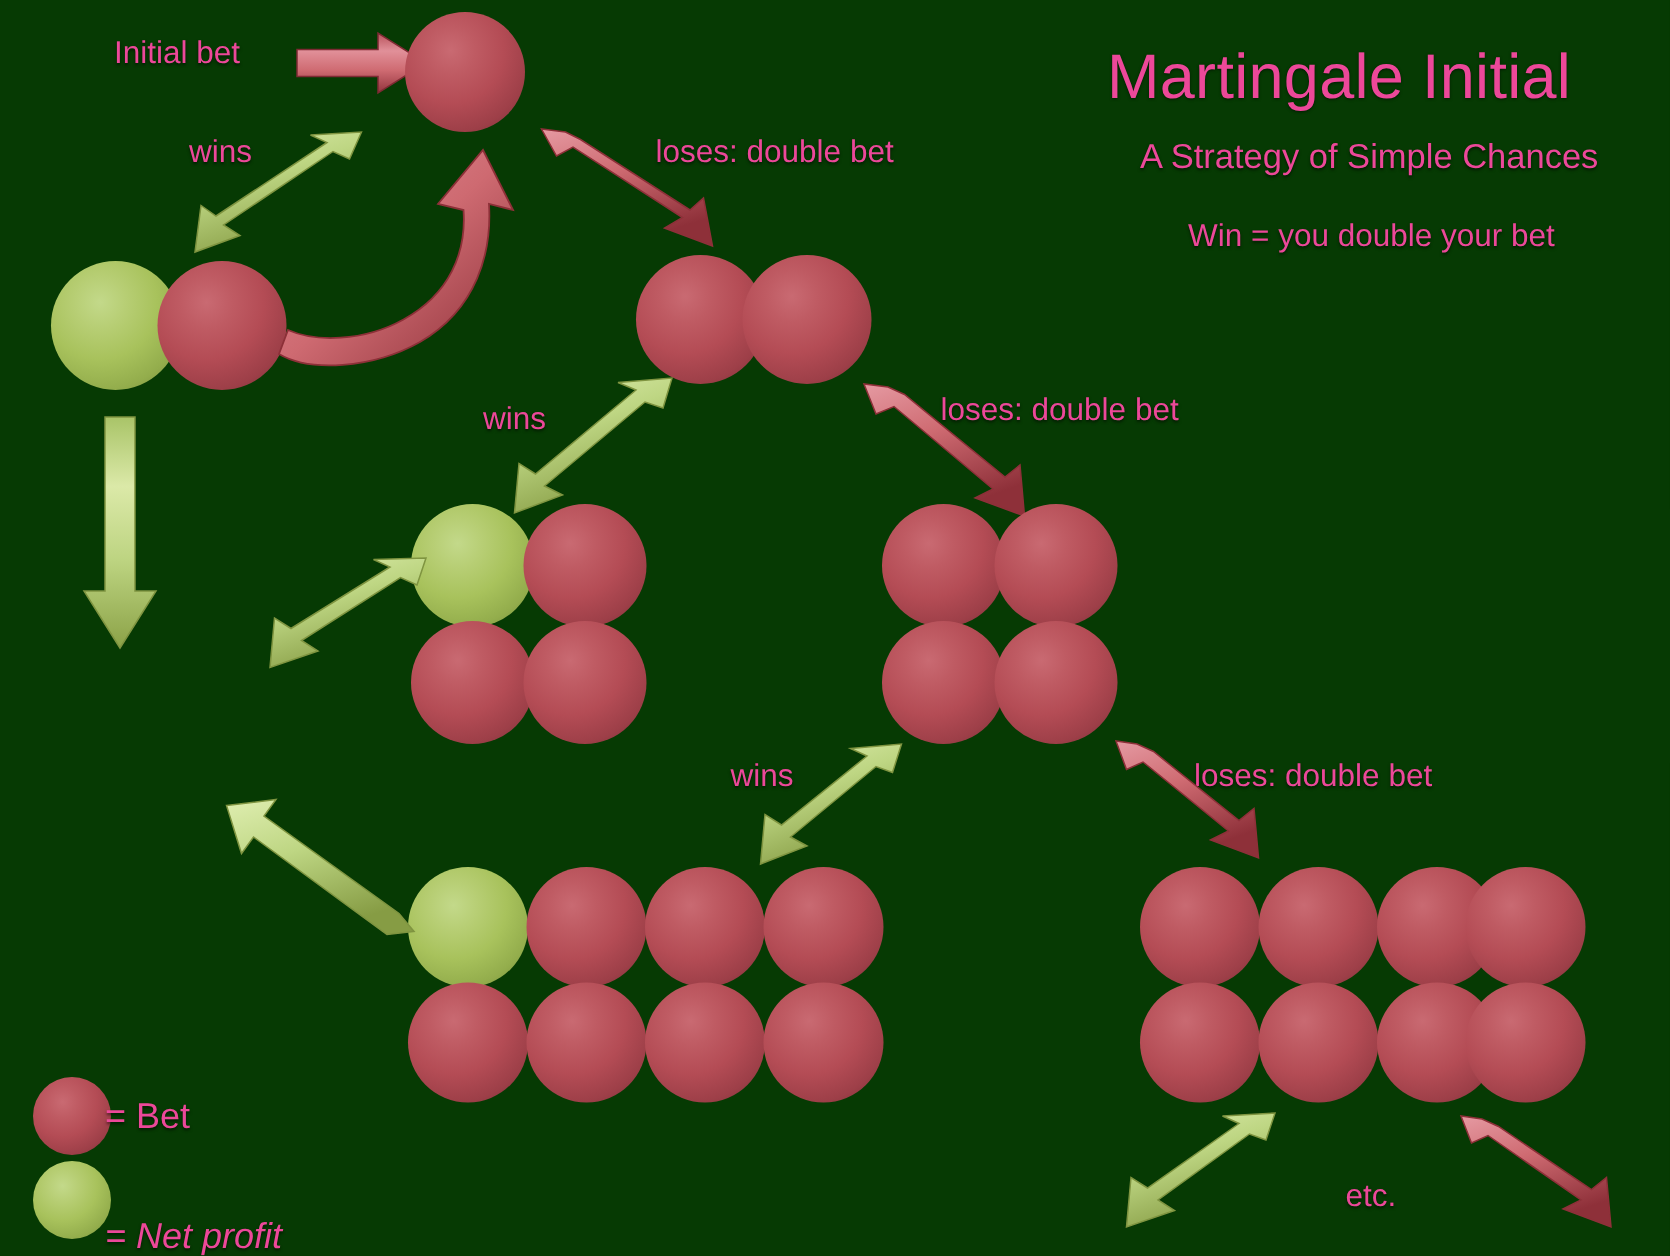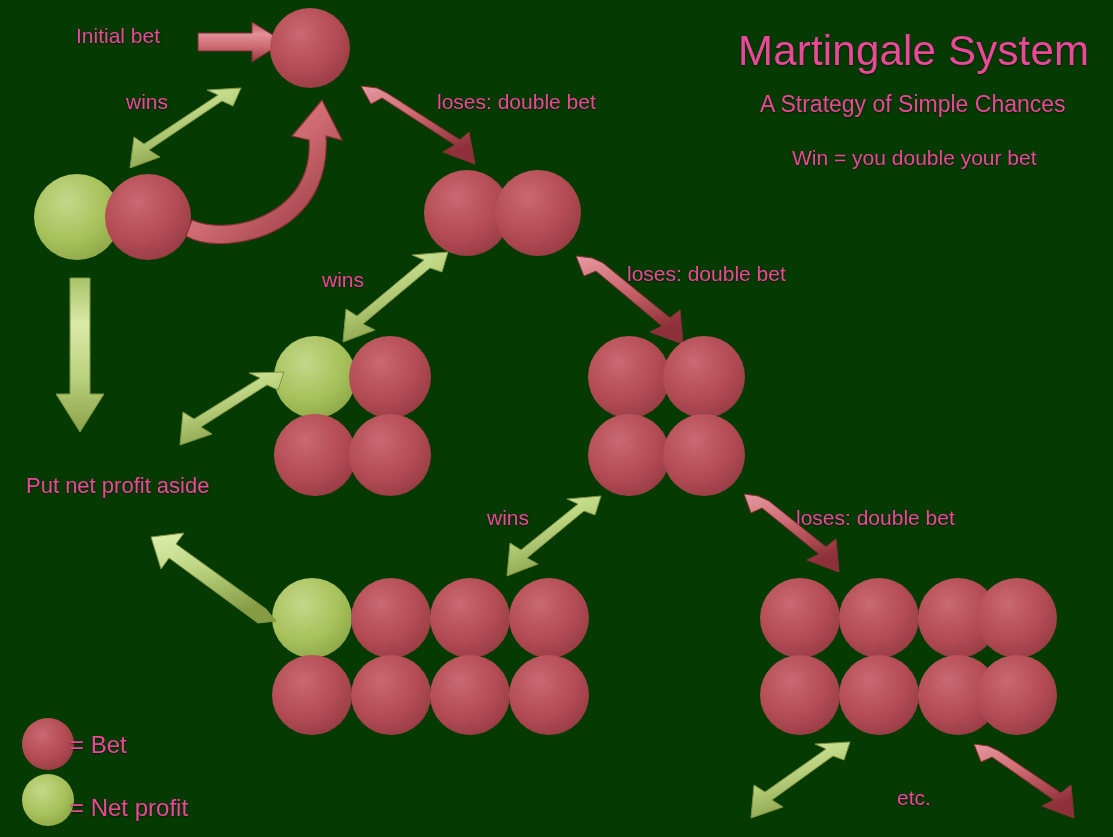--- a/index.html
+++ b/index.html
@@ -50,21 +50,21 @@
     position: absolute;
     overflow: visible;
   }
   .legend-swatch { position: absolute; }
 </style>
 </head>
 <body>
 
 <div id="stage">
 
-  <div class="label title" style="left:738px; top:28px;">Martingale System</div>
+  <div class="label title" style="left:738px; top:28px;">Martingale Initial</div>
   <div class="label subtitle" style="left:760px; top:92px;">A Strategy of Simple Chances</div>
   <div class="label winnote" style="left:792px; top:146px;">Win =  you double your bet</div>
 
   <div class="label edge" style="left:76px; top:24px;">Initial bet</div>
 
   <svg class="arrow" style="left:196px; top:20px;" width="90" height="44" viewBox="0 0 90 44">
     <defs>
       <linearGradient id="redGradH" x1="0" y1="0" x2="0" y2="1">
         <stop offset="0%" stop-color="#b8525b"></stop>
         <stop offset="30%" stop-color="#e19099"></stop>
@@ -139,21 +139,20 @@
 
   <div class="ball profit" style="left:274px; top:336px; width:82px; height:82px;"></div>
   <div class="ball bet" style="left:349px; top:336px; width:82px; height:82px;"></div>
   <div class="ball bet" style="left:274px; top:414px; width:82px; height:82px;"></div>
   <div class="ball bet" style="left:349px; top:414px; width:82px; height:82px;"></div>
 
   <svg class="arrow" style="left:166px; top:368px;" width="125" height="85" viewBox="0 0 125 85">
     <polygon points="118,4 112,22 101,17 35,59 46,66 14,77 17,44 28,51 94,10 83,5" fill="url(#greenGradD)" stroke="#7f9440" stroke-width="1"></polygon>
   </svg>
 
-  <div class="label node-note" style="left:26px; top:474px;">Put net profit aside</div>
 
   <div class="ball bet" style="left:588px; top:336px; width:82px; height:82px;"></div>
   <div class="ball bet" style="left:663px; top:336px; width:82px; height:82px;"></div>
   <div class="ball bet" style="left:588px; top:414px; width:82px; height:82px;"></div>
   <div class="ball bet" style="left:663px; top:414px; width:82px; height:82px;"></div>
 
   <div class="label edge" style="left:487px; top:506px;">wins</div>
   <svg class="arrow" style="left:497px; top:492px;" width="110" height="90" viewBox="0 0 110 90">
     <polygon points="104,4 98,23 87,19 30,66 41,72 10,84 13,51 24,58 81,12 70,7" fill="url(#greenGradD)" stroke="#7f9440" stroke-width="1"></polygon>
   </svg>
@@ -192,15 +191,15 @@
   <svg class="arrow" style="left:968px; top:740px;" width="120" height="85" viewBox="0 0 120 85">
     <polygon points="6,4 13,22 24,17 86,60 74,66 106,78 103,45 93,53 31,11 20,6" fill="url(#redGradD)" stroke="#8e3039" stroke-width="1"></polygon>
   </svg>
 
   <div class="label etc" style="left:897px; top:786px;">etc.</div>
 
   <div class="ball bet legend-swatch" style="left:22px; top:718px; width:52px; height:52px;"></div>
   <div class="label legend-text" style="left:70px; top:732px;">= Bet</div>
 
   <div class="ball profit legend-swatch" style="left:22px; top:774px; width:52px; height:52px;"></div>
-  <div class="label legend-text" style="left:70px; top:795px;">= Net profit</div>
+  <div class="label legend-text" style="left:70px; top:812px;font-style:italic;">= Net profit</div>
 
 </div>
 
 </body></html>

